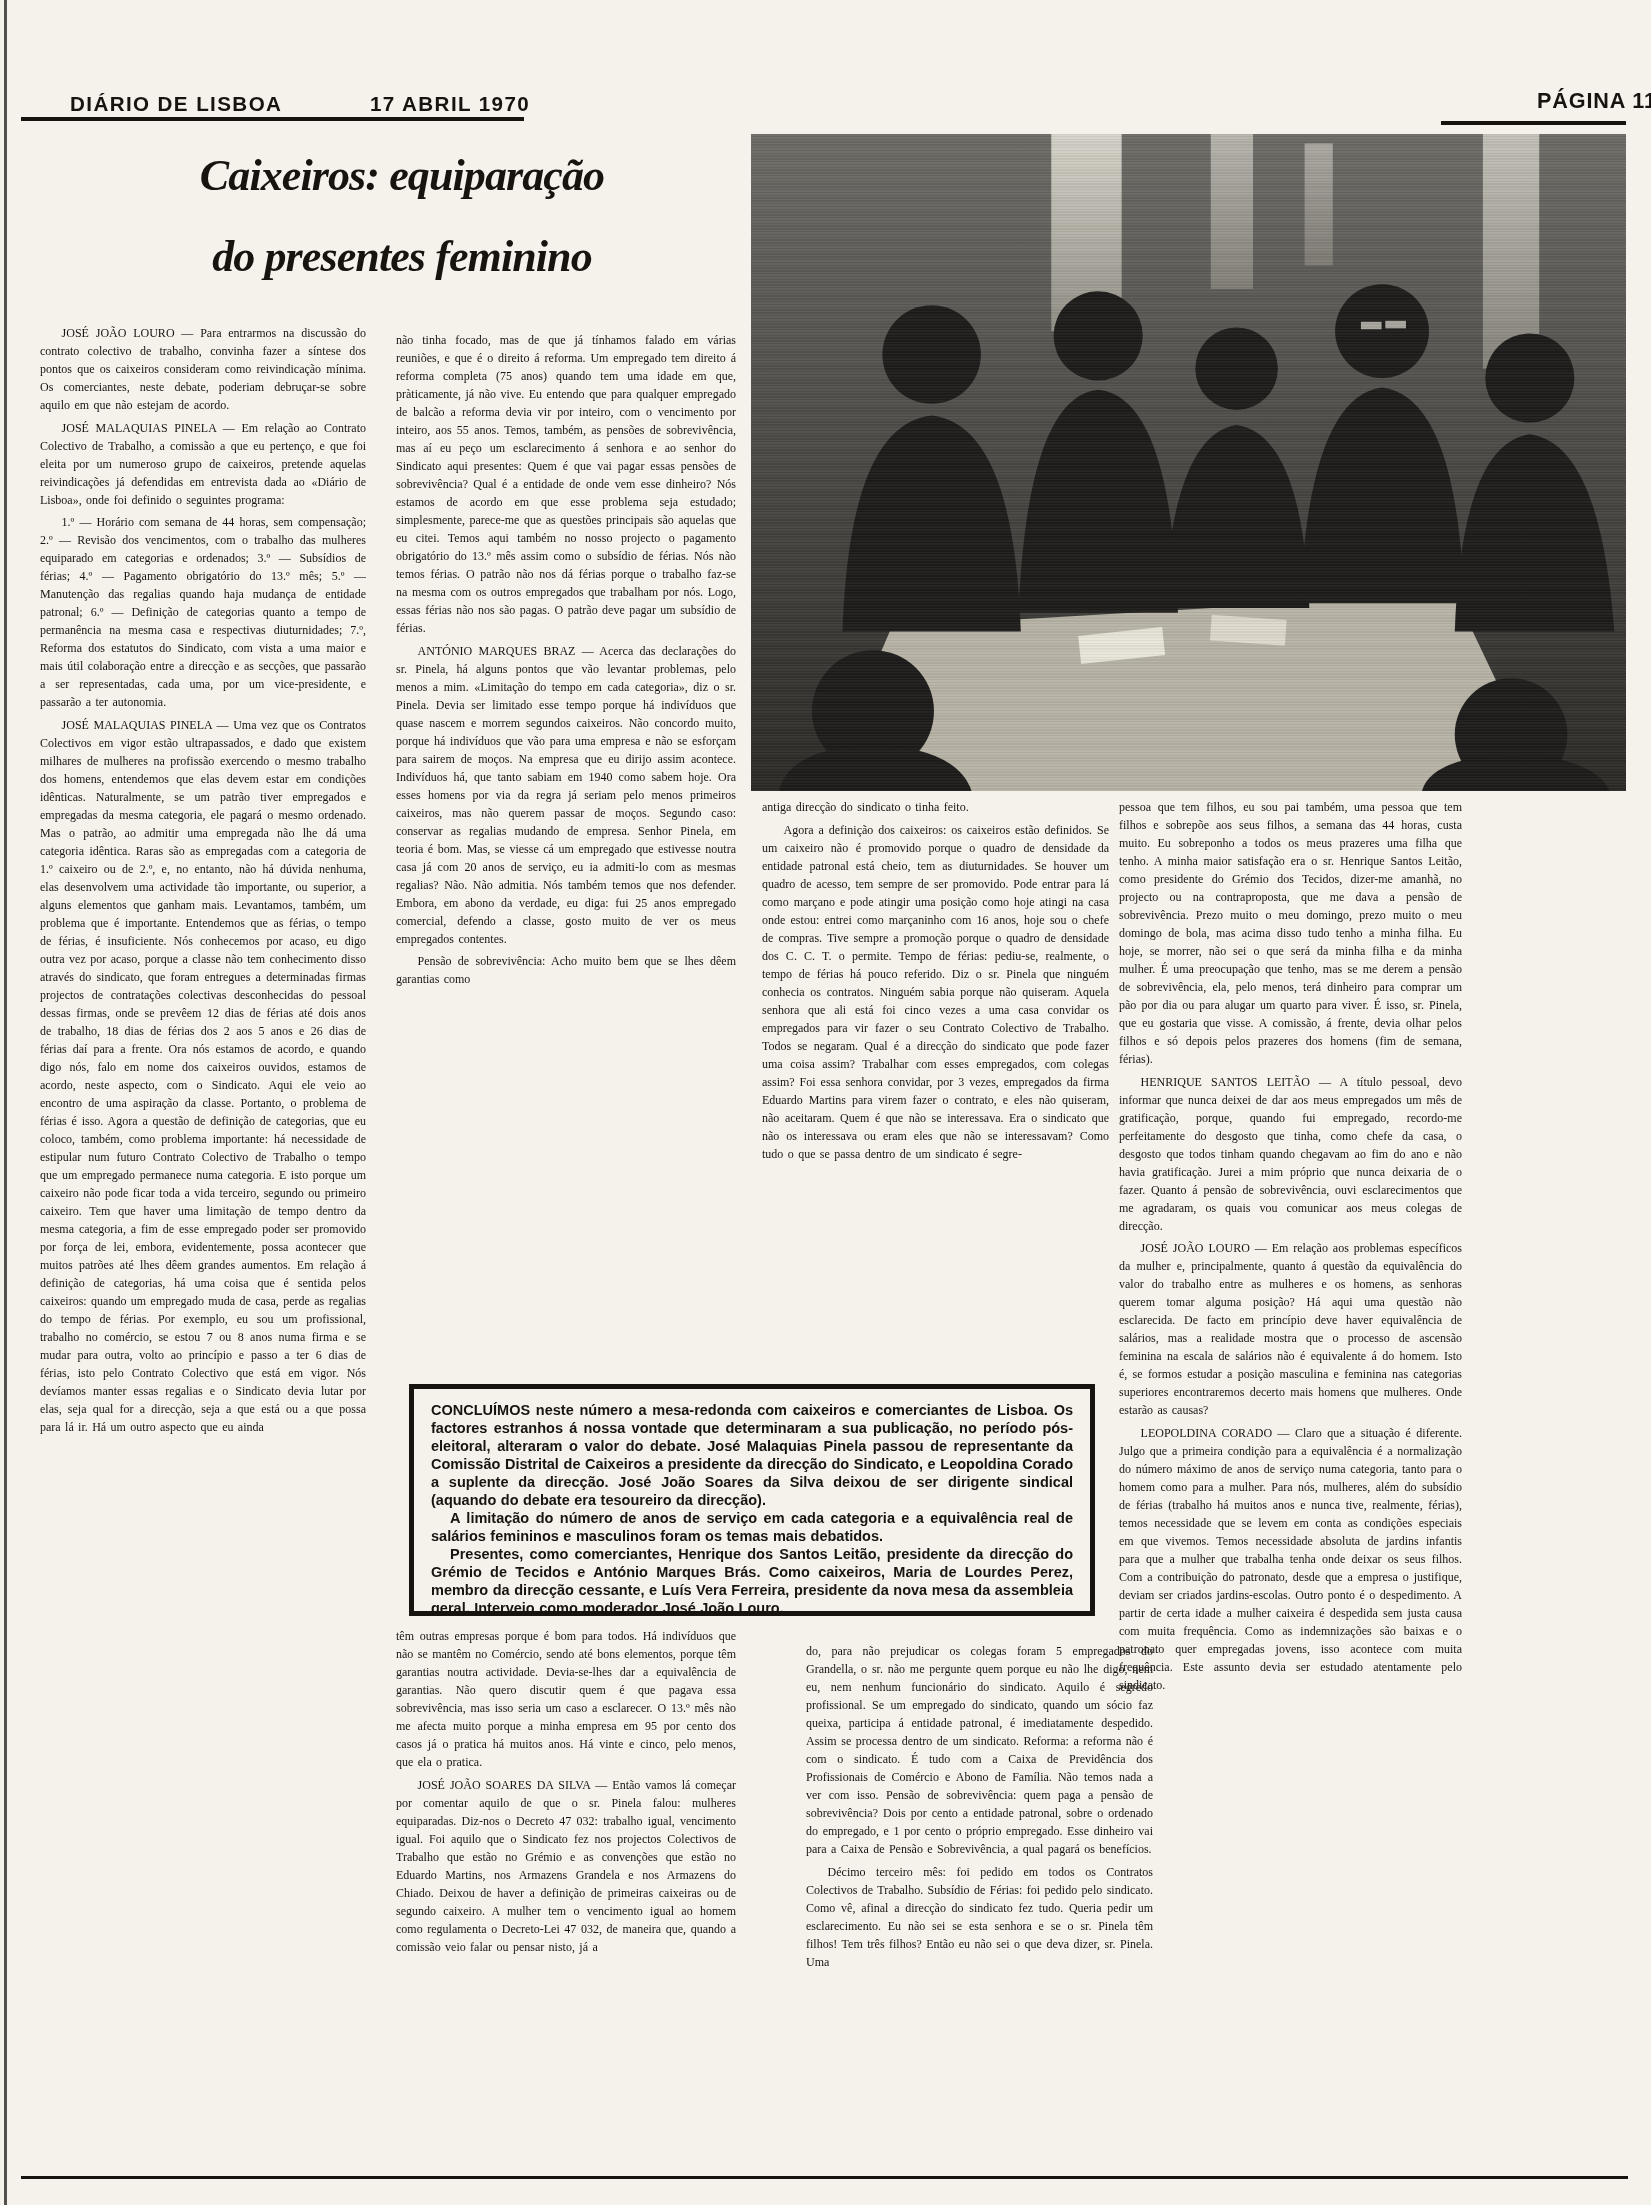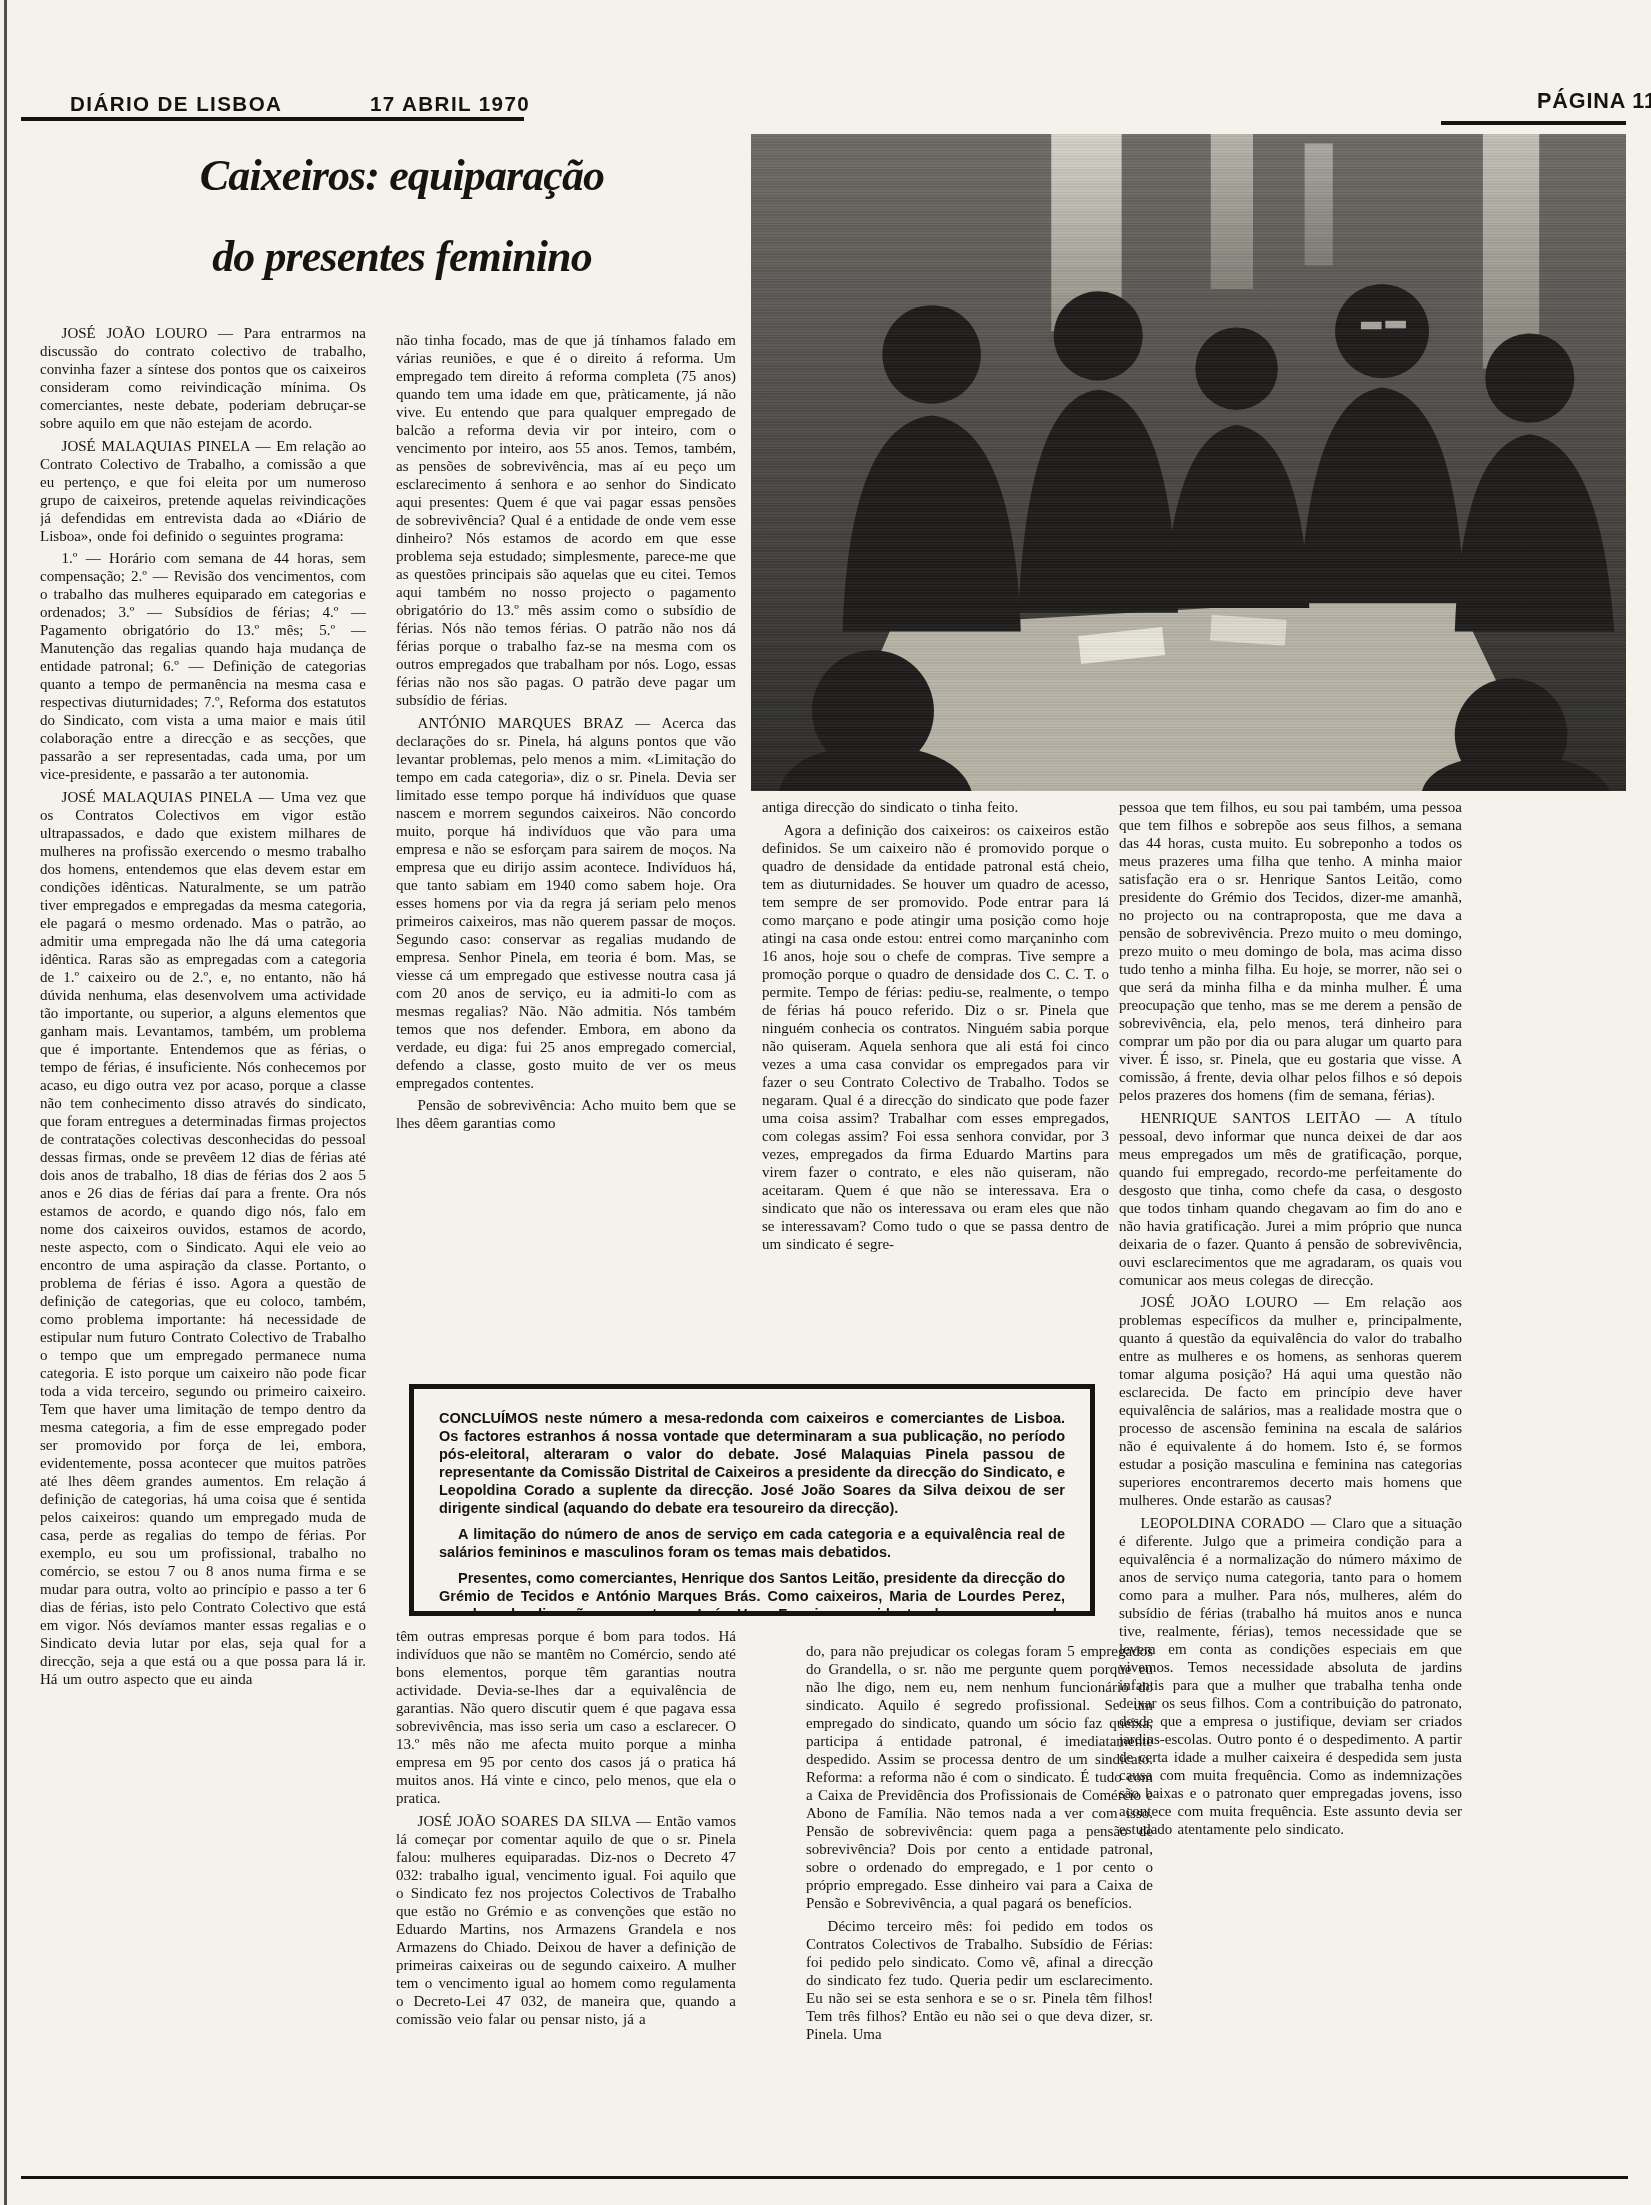--- a/index.html
+++ b/index.html
@@ -22,38 +22,38 @@
   
   .headline{position:absolute;left:56px;top:135px;width:692px;text-align:center;
             font-weight:bold;font-style:italic;font-size:44px;line-height:81px;letter-spacing:-0.9px;}
 
   
   .photo{position:absolute;left:751px;top:134px;width:875px;height:657px;background:#4a4845;overflow:hidden;}
   .photo:after{content:"";position:absolute;inset:0;
      background:repeating-linear-gradient(0deg,rgba(255,255,255,.04) 0 1.4px,rgba(0,0,0,.05) 1.4px 2.8px);}
 
   
-  .col{position:absolute;overflow:hidden;font-size:15px;line-height:18px;text-align:justify;
+  .col{position:absolute;overflow:hidden;font-size:12px;line-height:18px;text-align:justify;
        word-spacing:1.4px;}
   .col p{margin:0 0 4.7px 0;text-indent:21.6px;}
   .col p.cont{text-indent:0;}
   .col-1{left:40px;  top:324px;  width:326px;height:1853px;}
   .col-2t{left:396px; top:331px;  width:340px;height:1063px;}
   .col-3t{left:762px;top:798px; width:347px;height:589px;}
   .col-4{left:1119px; top:798px; width:343px;height:1382px;}
   .col-2b{left:396px; top:1627px; width:340px;height:547px;}
   .col-3b{left:806px;top:1642px; width:347px;height:530px;}
 
   
   .conclusion-box{position:absolute;left:409px;top:1384px;width:686px;height:232px;
       border:5.2px solid #17140f;background:#f5f2eb;box-sizing:border-box;
       padding:12.2px 17px;overflow:hidden;
       font-family:"Liberation Sans",sans-serif;font-weight:bold;font-size:14.5px;line-height:18px;
       text-align:justify;word-spacing:0.5px;}
-  .conclusion-box p{margin:8px;text-indent:19px;}
+  .conclusion-box p{margin:0;text-indent:19px;}
   .conclusion-box p.cont{text-indent:0;}
 </style>
 </head>
 <body>
 
 <div class="page">
 
   <div class="scan-edge"></div>
 
   <div class="masthead">DIÁRIO DE LISBOA</div>

